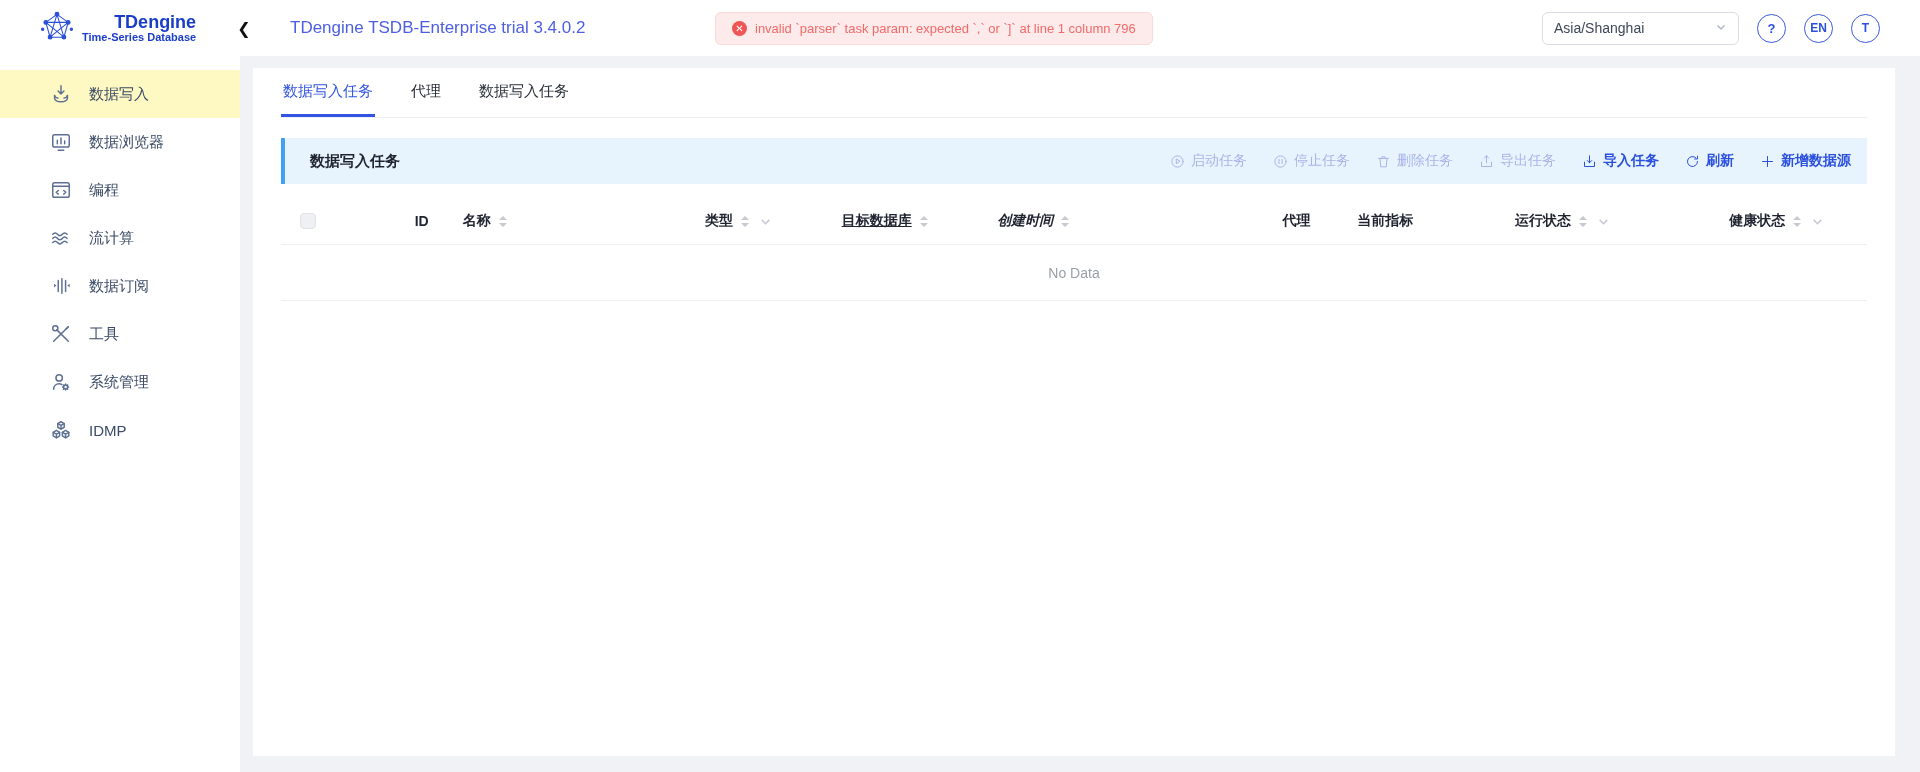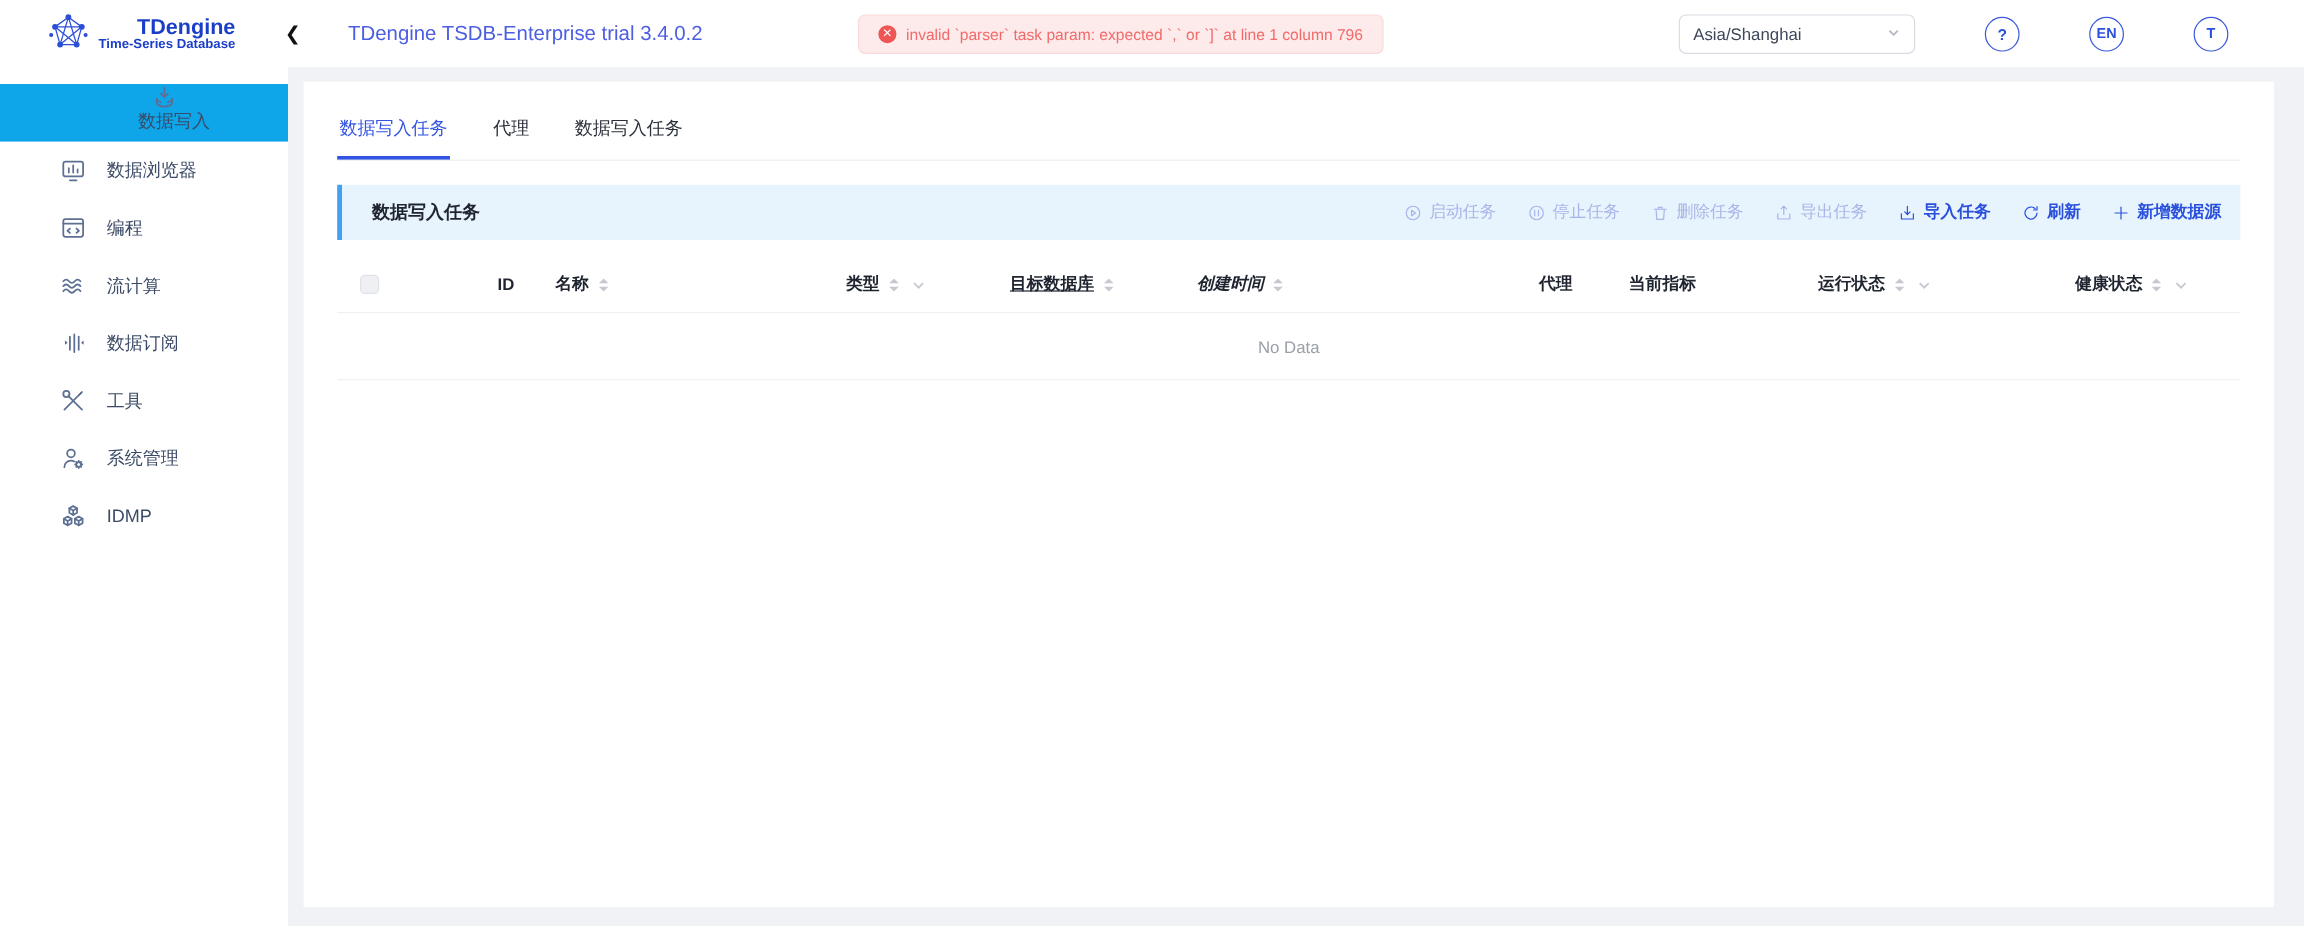--- a/index.html
+++ b/index.html
@@ -14,40 +14,40 @@
   .brand-name { color:#1b3ec9; font-weight:bold; font-size:18px; }
   .brand-sub { color:#1b3ec9; font-weight:bold; font-size:11px; }
   .collapse-btn { width:28px; height:28px; display:flex; align-items:center; justify-content:center;
     font-size:16px; color:#111; cursor:pointer; margin-left:4px; font-weight:bold;}
   .page-title { color:#4c5fe0; font-size:17px; margin-left:32px; white-space:nowrap; }
   .alert { position:absolute; left:715px; top:12px; height:33px; background:#fdeaea; border:1px solid #fbd9d9;
     border-radius:6px; display:flex; align-items:center; padding:0 16px; }
   .alert-icon { width:15px; height:15px; border-radius:50%; background:#f05555; color:#fff; font-size:10px;
     display:flex; align-items:center; justify-content:center; margin-right:8px; font-weight:bold; flex:0 0 15px;}
   .alert-text { color:#f26a6a; font-size:13px; white-space:nowrap; }
-  .top-right { margin-left:auto; display:flex; align-items:center; padding-right:63px;gap:40px; }
+  .top-right { margin-left:auto; display:flex; align-items:center; padding-right:40px; }
   .tz-select { width:197px; height:33px; border:1px solid #d9dce3; border-radius:6px; display:flex;
     align-items:center; padding:0 11px; color:#3d4758; font-size:14px; background:#fff; cursor:pointer; }
   .tz-select .chev { margin-left:auto; color:#b3b9c4; }
   .circle-btn { width:29px; height:29px; border:1.5px solid #3b5adb; border-radius:50%; color:#2b50dd;
     display:flex; align-items:center; justify-content:center; font-size:12px; font-weight:bold;
     margin-left:18px; cursor:pointer; background:#fff; }
   .circle-btn.help { font-size:13px; }
 
   
   .body-row { flex:1; display:flex; min-height:0; }
   .sidebar { width:240px; background:#fff; padding-top:14px; flex:0 0 240px; }
   .side-item { height:48px; display:flex; align-items:center; padding-left:50px; cursor:pointer;
     color:#3b4a66; font-size:15px; }
-  .side-item.active { background:#0ea5e9;flex-direction:column; }
+  .side-item.active { background:#fef9c3; }
   .side-item .sicon { width:22px; height:22px; margin-right:17px; display:flex; align-items:center; justify-content:center; }
   .sicon svg { stroke:#5d6f92; fill:none; stroke-width:1.6; stroke-linecap:round; stroke-linejoin:round; }
 
   .content { flex:1; padding:12px 25px 16px 13px; min-width:0; }
-  .card { background:#fff; border-radius:0; height:100%; padding:24px 28px; overflow:hidden; }
+  .card { background:#fff; border-radius:0; height:100%; padding:8px 28px; overflow:hidden; }
 
   
   .tabs { display:flex; border-bottom:1px solid #eceef1; }
   .tab { font-size:15px; color:#2a2f3a; padding:6px 2px 13px; margin-right:34px; cursor:pointer;
     border-bottom:3px solid transparent; }
   .tab.active { color:#3254e2; border-bottom-color:#3254e2; }
 
   
   .section-bar { margin-top:20px; height:46px; background:#e7f4fd; display:flex; align-items:center; position:relative; }
   .accent { position:absolute; left:0; top:0; width:4px; height:46px; background:#41a1f2; }

